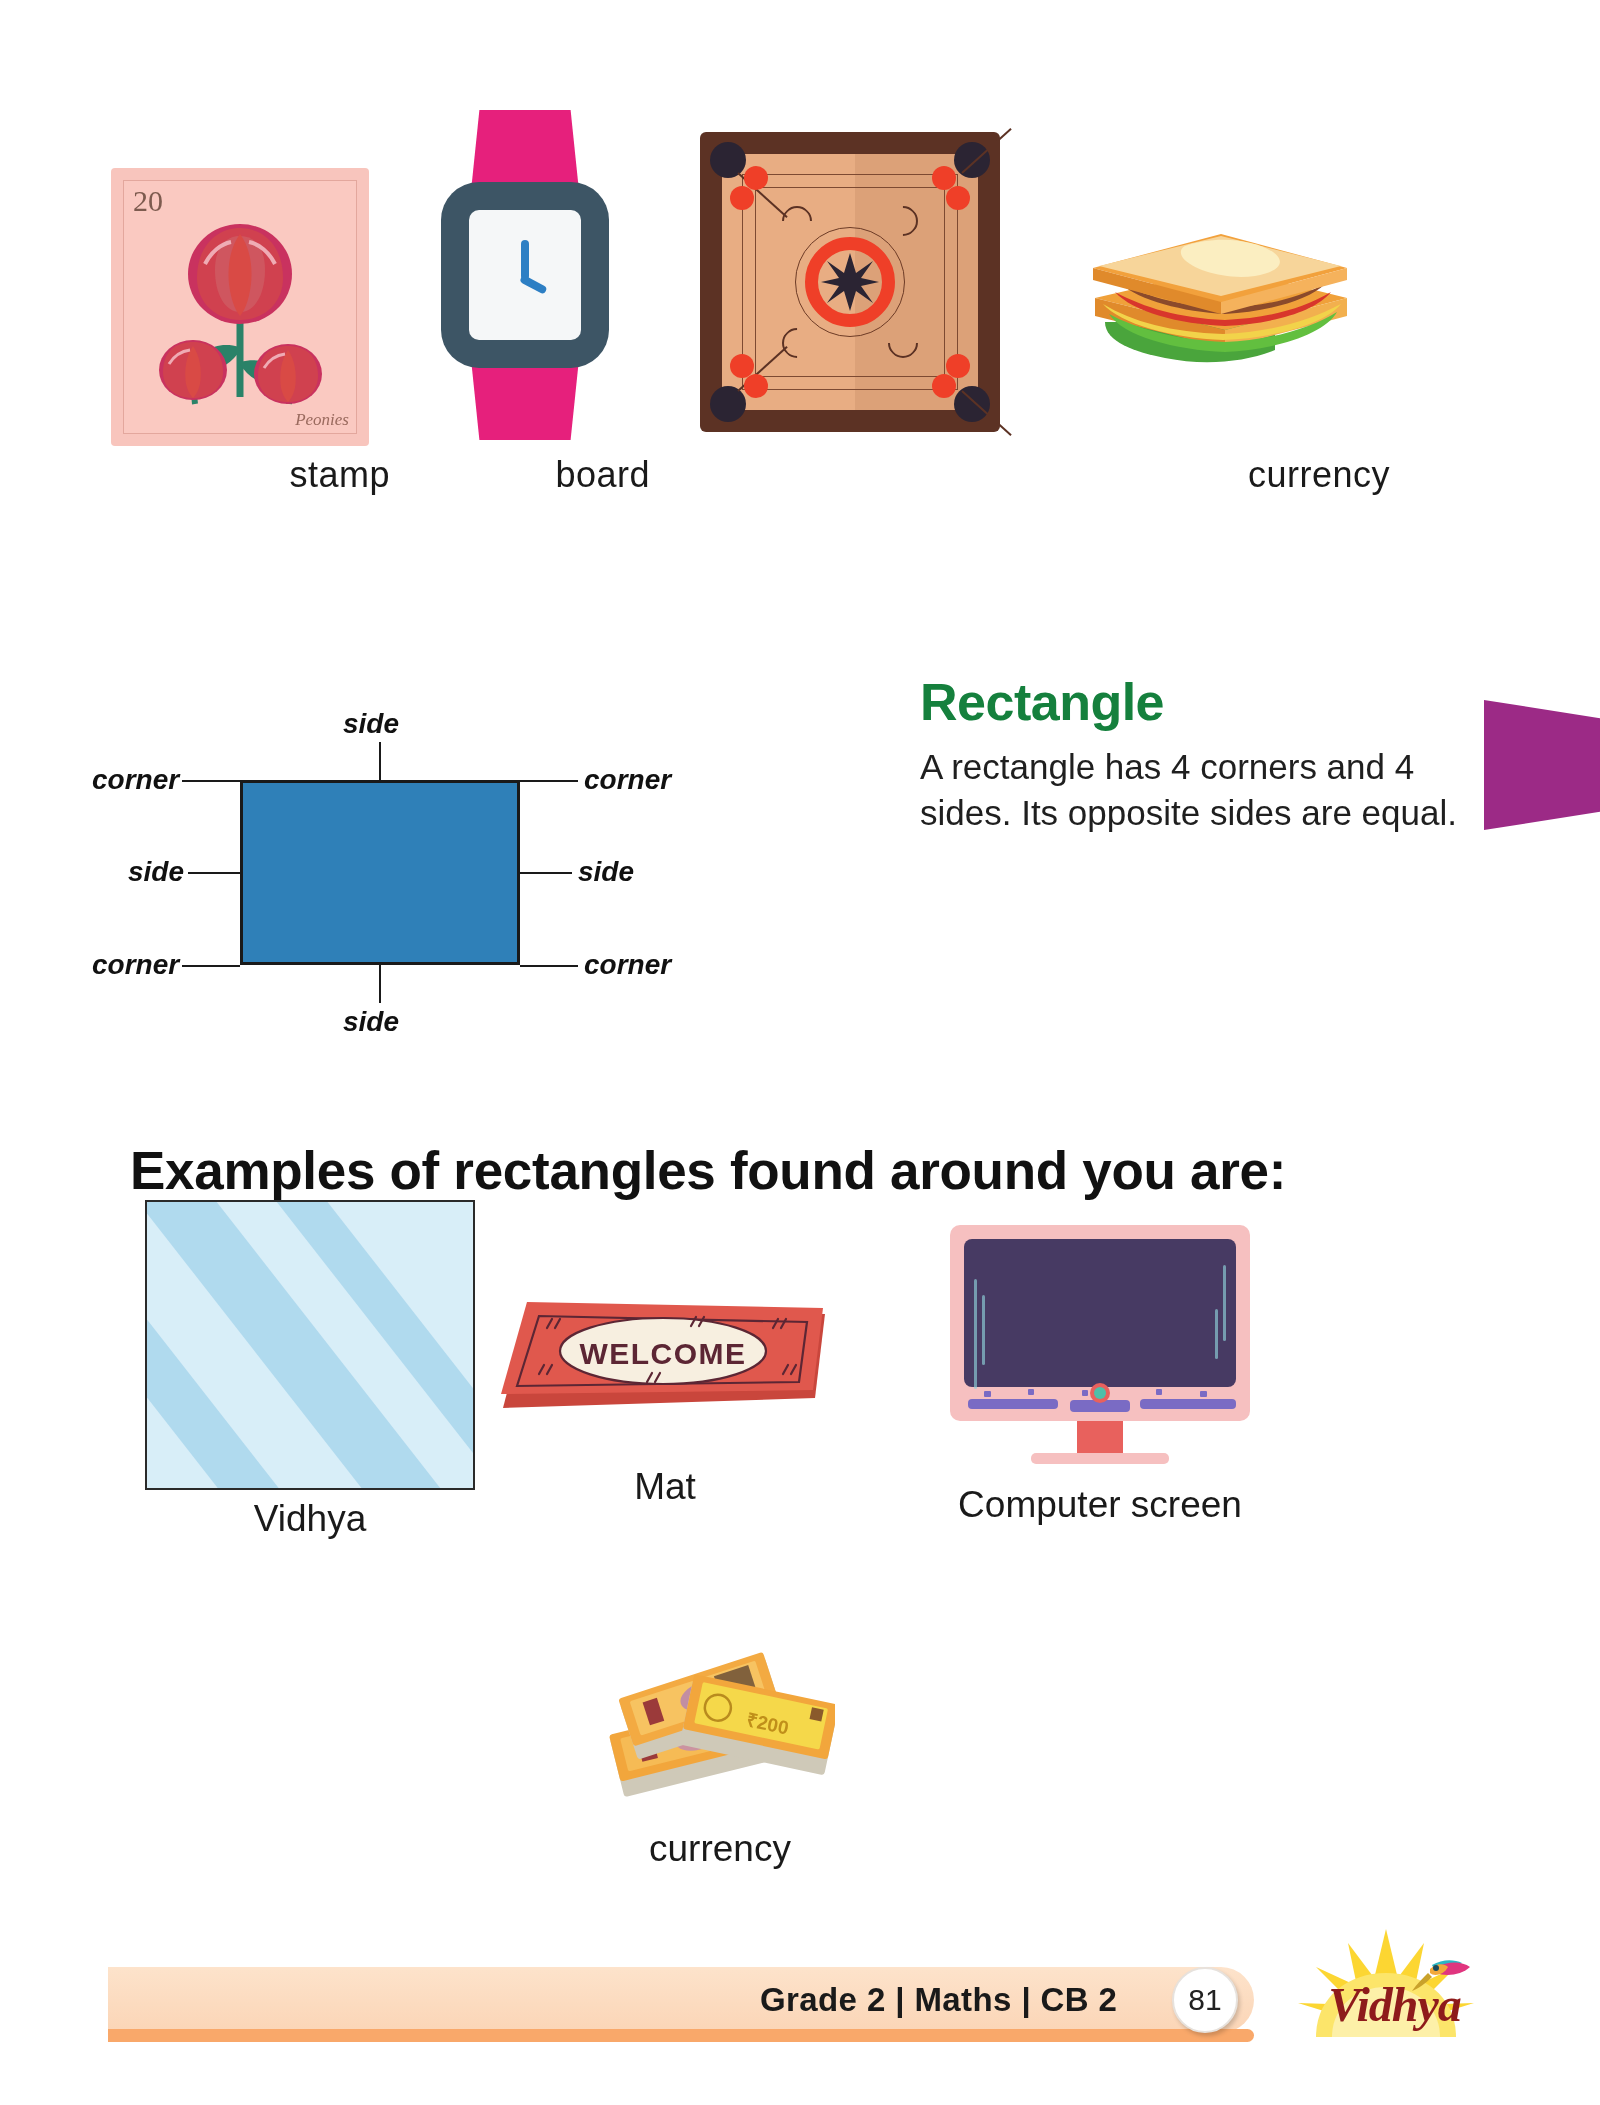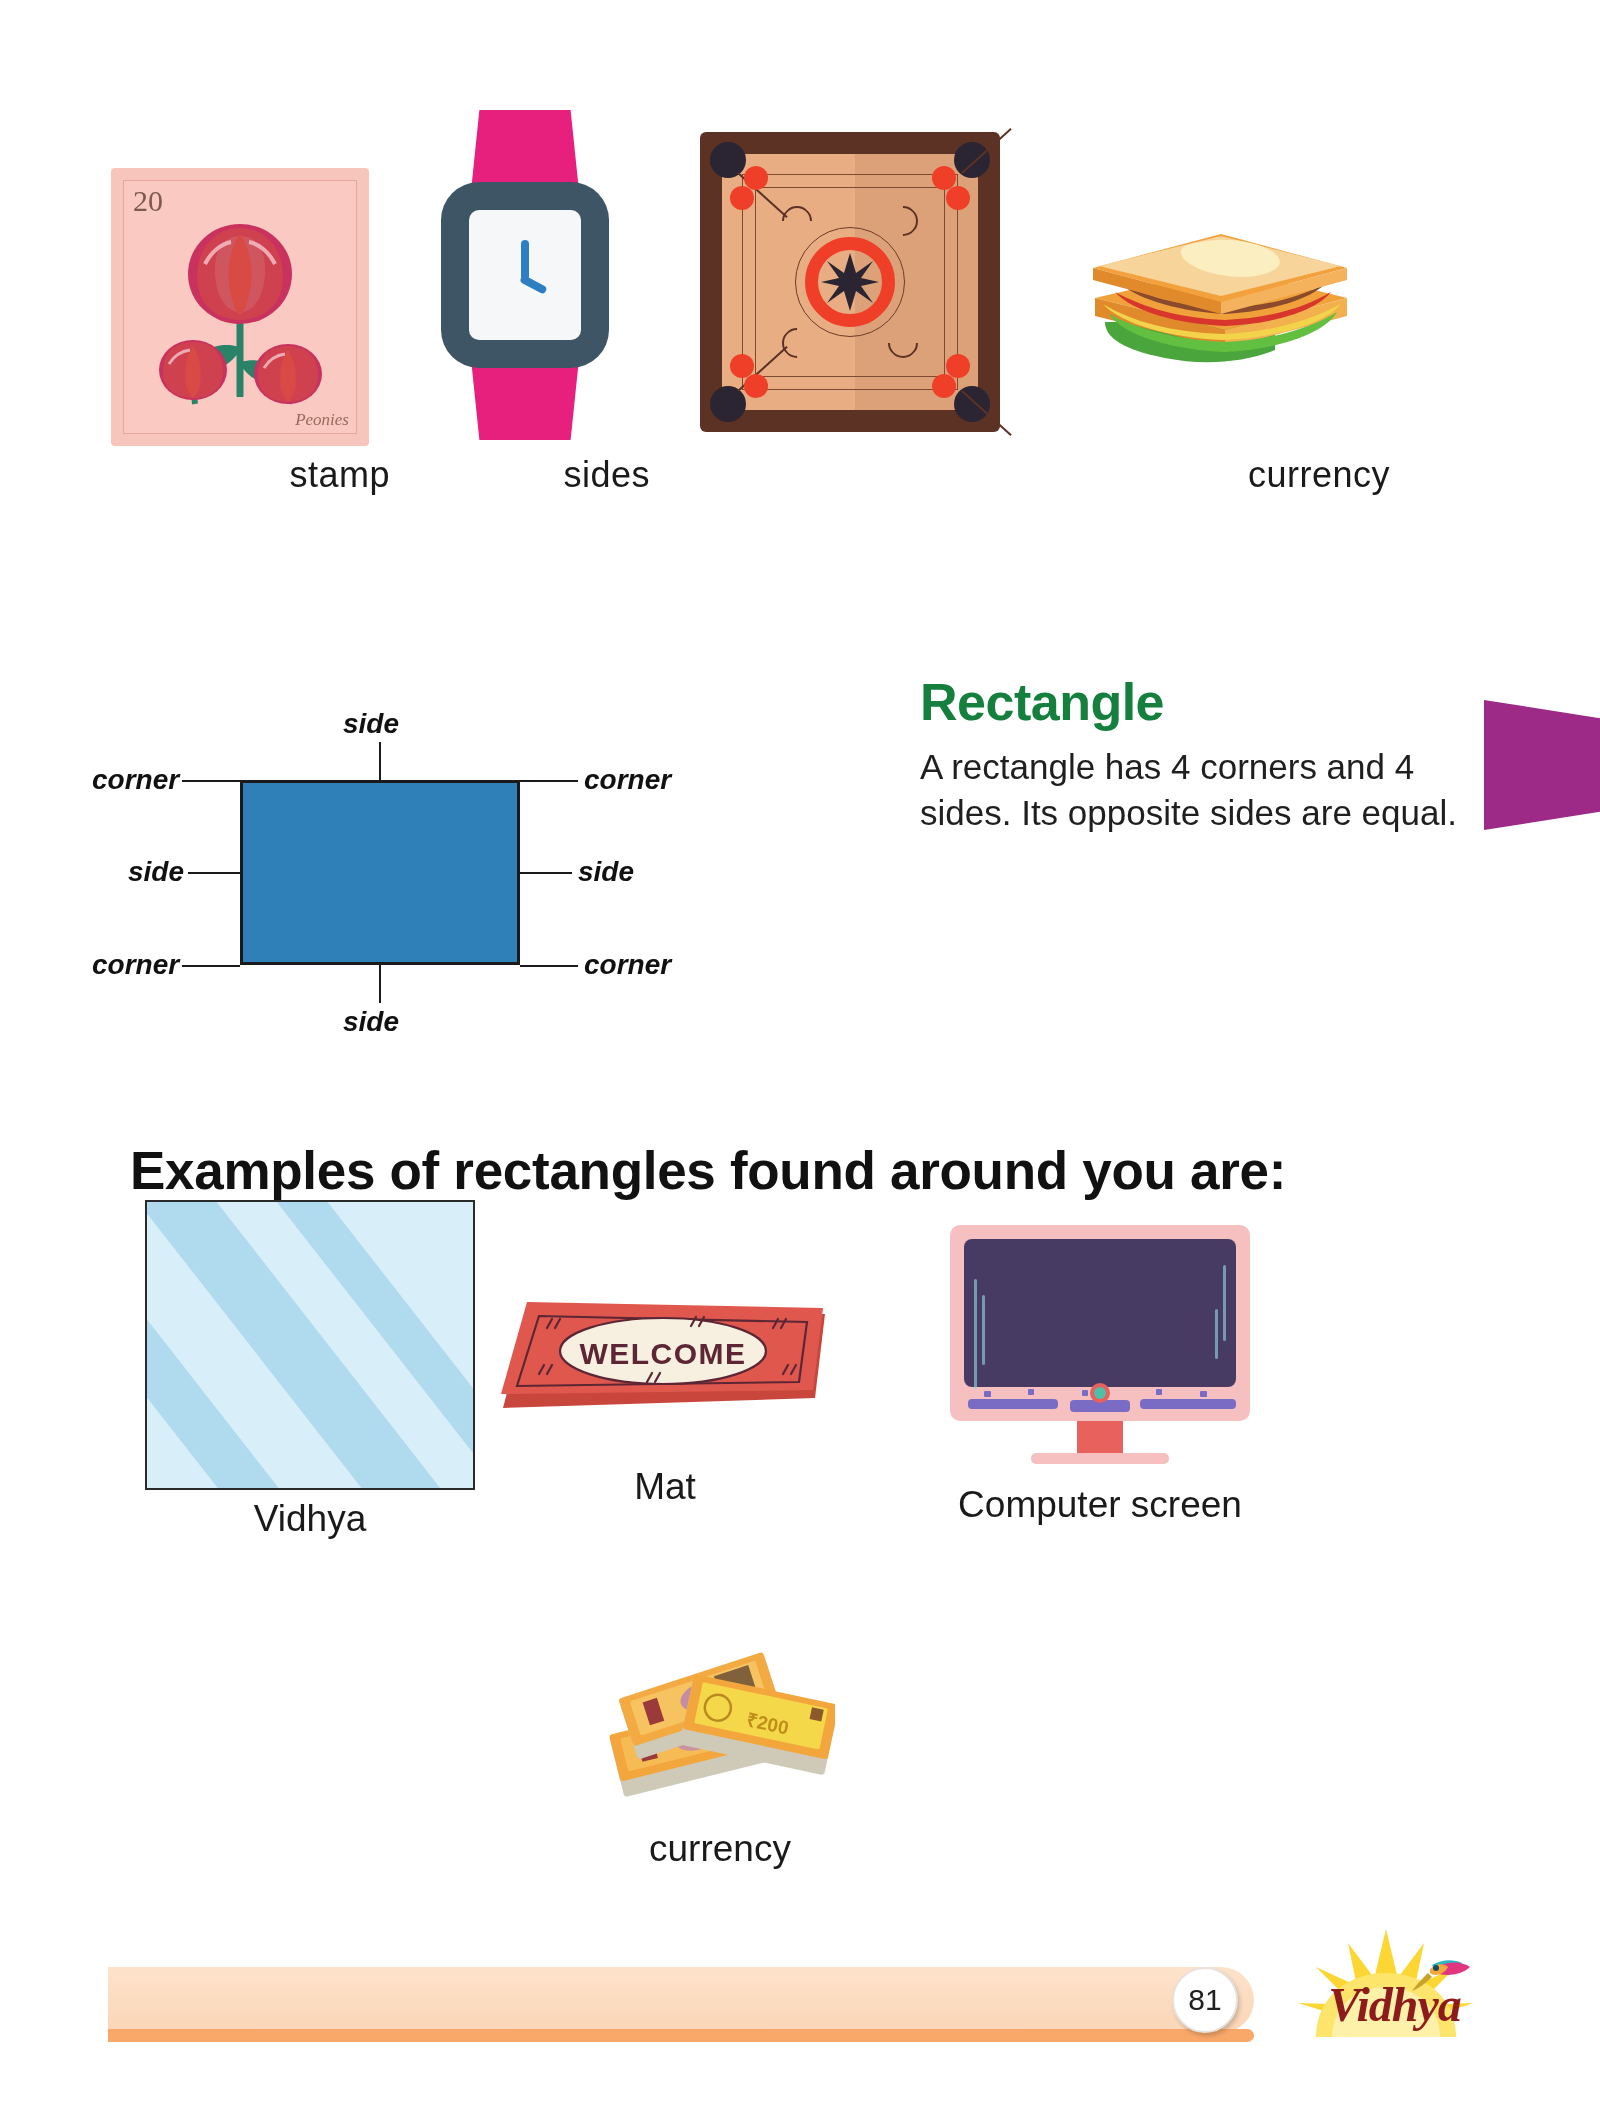--- a/index.html
+++ b/index.html
@@ -188,21 +188,21 @@
           <div class="watch-strap-top"></div>
           <div class="watch-strap-bot"></div>
           <div class="watch-case">
             <div class="watch-face">
               <div class="hand-hour" style="left:52px; top:30px; width:8px; height:40px;"></div>
               <div class="hand-min" style="left:52px; top:64px; width:28px; height:8px; transform:rotate(28deg); transform-origin:left center;"></div>
             </div>
           </div>
         </div>
       </div>
-      <div class="top-label">sides</div>
+      <div class="top-label">board</div>
     </div>
 
     <div class="top-item" style="left:660px; top:0; width:380px;">
       <div class="top-art">
         <div class="carrom-wrap">
           <div class="carrom-face">
             <div class="carrom-shade"></div>
             <div class="carrom-inner-line" style="left:20px; top:20px; right:20px; bottom:20px;"></div>
             <div class="carrom-inner-line" style="left:33px; top:33px; right:33px; bottom:33px;"></div>
 
@@ -389,20 +389,21 @@
           </g>
         </svg>
       </div>
     </div>
     <div class="ex-label" style="margin-top:-2px;">currency</div>
   </div>
 
   <div class="footer">
     <div class="footer-bar"></div>
     <div class="footer-underline"></div>
+    <div class="footer-text">Grade 2 | Maths | CB 2</div>
     <div class="pagenum-circle">81</div>
     <div class="logo">
       <svg width="210" height="150" viewBox="0 0 210 150">
         <g fill="#fcd632">
           <path d="M100 8 L112 58 L88 58 Z"></path>
           <path d="M62 22 L92 62 L72 70 Z"></path>
           <path d="M138 22 L108 62 L128 70 Z"></path>
           <path d="M30 46 L82 70 L70 86 Z"></path>
           <path d="M170 46 L118 70 L130 86 Z"></path>
           <path d="M12 82 L74 84 L70 100 Z"></path>

